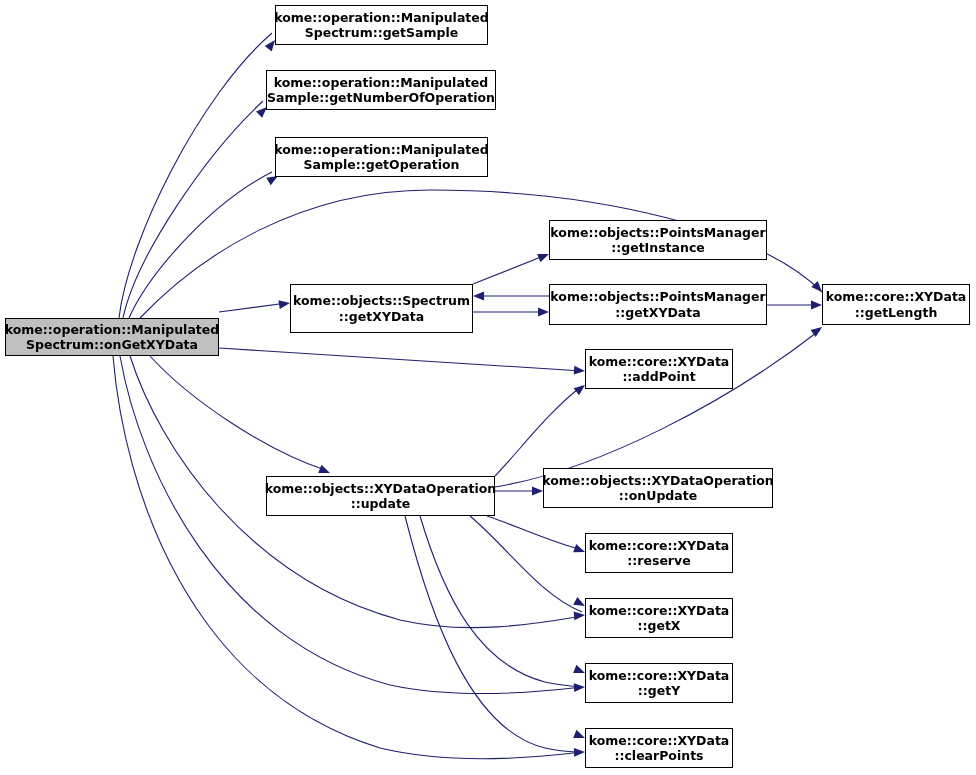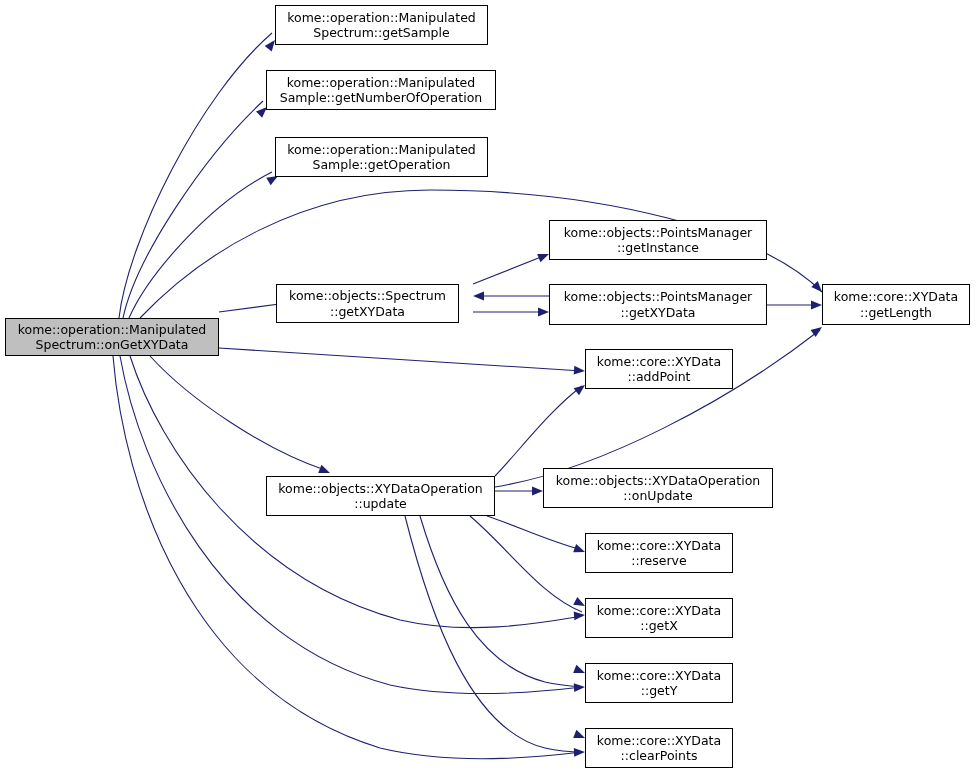--- a/index.html
+++ b/index.html
@@ -20,20 +20,21 @@
     display:flex;
     align-items:center;
     justify-content:center;
     text-align:center;
     color:#000000;
     font-size:12.5px;
     line-height:15.5px;
     letter-spacing:0px;
     white-space:pre-line;
     cursor:default;
+    font-weight:bold;
   }
   .node.focus{
     background:#bfbfbf;
     border:1px solid #000000;
   }
   .node .label{
     display:block;
     padding:0 3px;
   }
 </style>
@@ -86,21 +87,21 @@
       <polygon points="0,0 -11,-4.4 -11,4.4" fill="#1f1f70" transform="translate(585,738) rotate(22)"></polygon>
     </svg>
 <div class="node focus" style="left: 5px; top: 318px; width: 214px; height: 38px;"><span class="label">kome::operation::Manipulated
 Spectrum::onGetXYData</span></div>
     <div class="node" style="left: 275px; top: 5px; width: 213px; height: 40px;"><span class="label">kome::operation::Manipulated
 Spectrum::getSample</span></div>
     <div class="node" style="left: 266px; top: 70px; width: 230px; height: 40px;"><span class="label">kome::operation::Manipulated
 Sample::getNumberOfOperation</span></div>
     <div class="node" style="left: 275px; top: 137px; width: 213px; height: 40px;"><span class="label">kome::operation::Manipulated
 Sample::getOperation</span></div>
-    <div class="node" style="left: 276px; top: 284px; width: 183px; height: 39px;"><span class="label">kome::objects::Spectrum
+    <div class="node" style="left: 290px; top: 284px; width: 183px; height: 49px;"><span class="label">kome::objects::Spectrum
 ::getXYData</span></div>
     <div class="node" style="left: 549px; top: 220px; width: 218px; height: 40px;"><span class="label">kome::objects::PointsManager
 ::getInstance</span></div>
     <div class="node" style="left: 549px; top: 284px; width: 218px; height: 41px;"><span class="label">kome::objects::PointsManager
 ::getXYData</span></div>
     <div class="node" style="left: 822px; top: 284px; width: 148px; height: 41px;"><span class="label">kome::core::XYData
 ::getLength</span></div>
     <div class="node" style="left: 585px; top: 349px; width: 148px; height: 40px;"><span class="label">kome::core::XYData
 ::addPoint</span></div>
     <div class="node" style="left: 266px; top: 476px; width: 229px; height: 40px;"><span class="label">kome::objects::XYDataOperation

